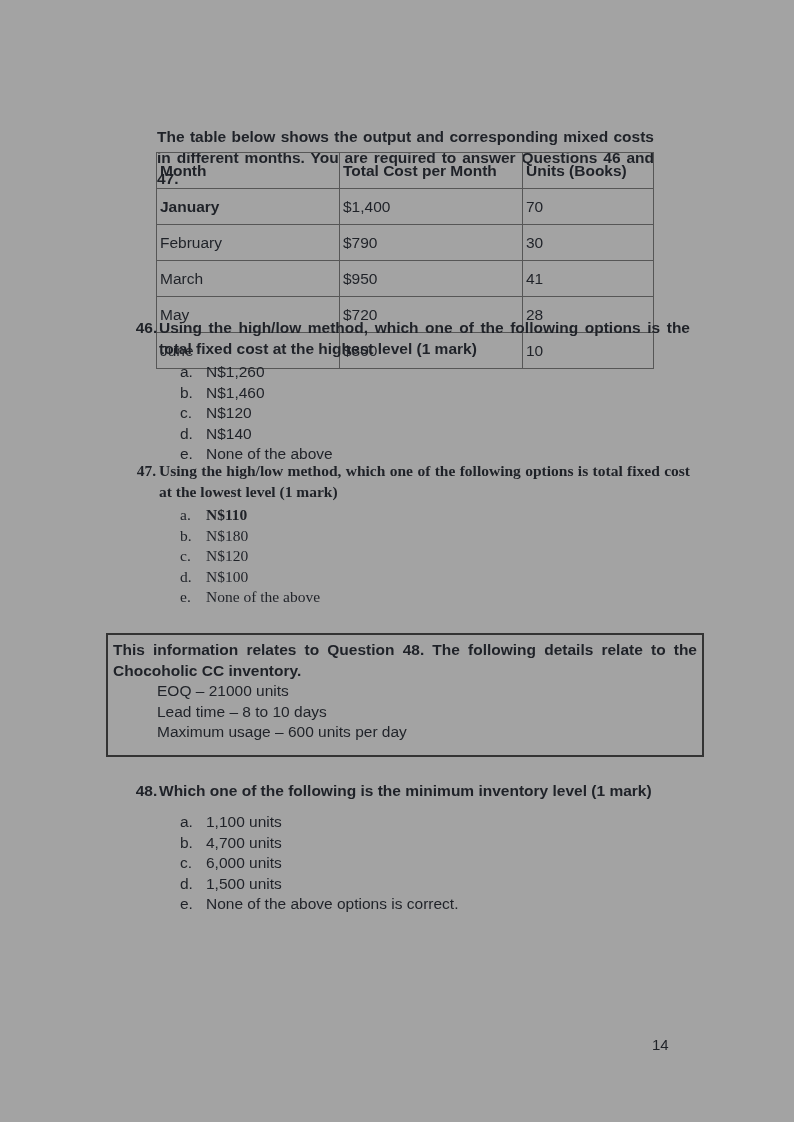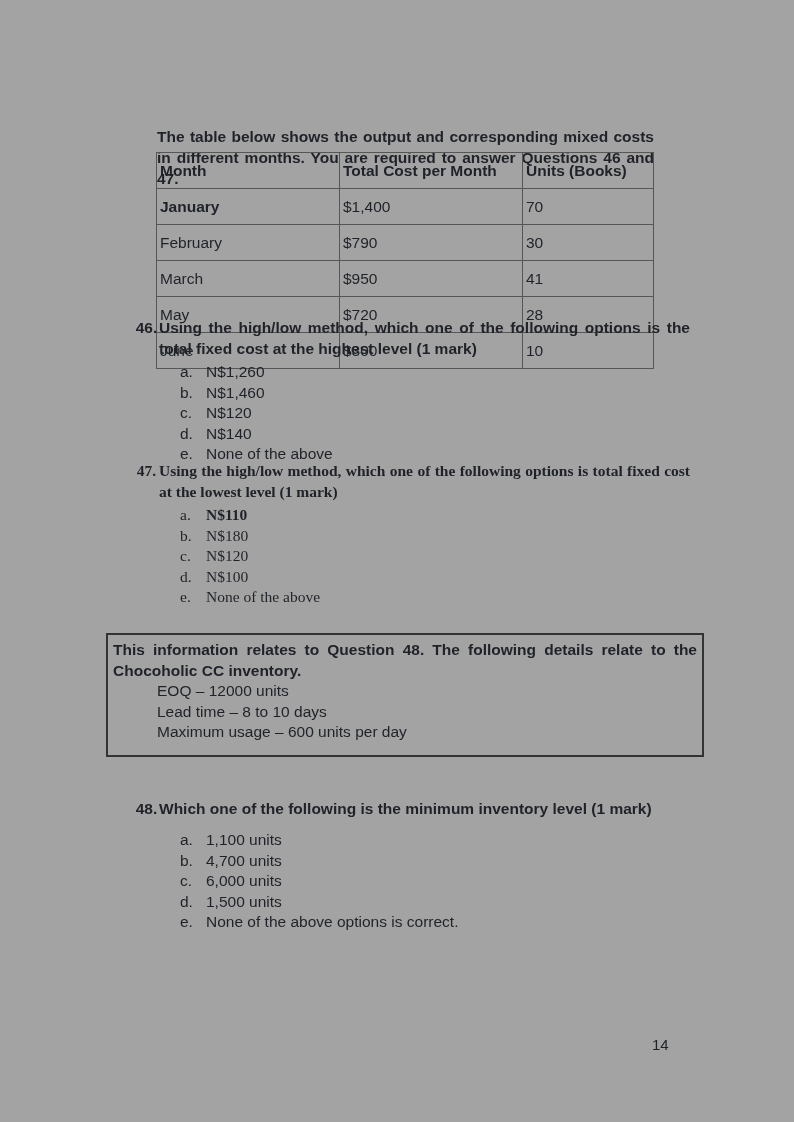--- a/index.html
+++ b/index.html
@@ -182,27 +182,27 @@
       <div class="option">
         <span class="opt-letter">e.</span>
         <span>None of the above</span>
       </div>
     </div>
   </div>
 
   <div class="info-box">
     <div class="info-title">This information relates to Question 48. The following details relate to the Chocoholic CC inventory.</div>
     <div class="info-items">
-      <div class="info-item">EOQ – 12000 units</div>
+      <div class="info-item">EOQ – 21000 units</div>
       <div class="info-item">Lead time – 8 to 10 days</div>
       <div class="info-item">Maximum usage – 600 units per day</div>
     </div>
   </div>
 
-  <div class="question" style="top:798px;">
+  <div class="question" style="top:780px;">
     <div class="q-heading">
       <span class="q-num">48.</span>
       <span class="q-text">Which one of the following is the minimum inventory level (1 mark)</span>
     </div>
     <div class="options options-gap">
       <div class="option">
         <span class="opt-letter">a.</span>
         <span>1,100 units</span>
       </div>
       <div class="option">

